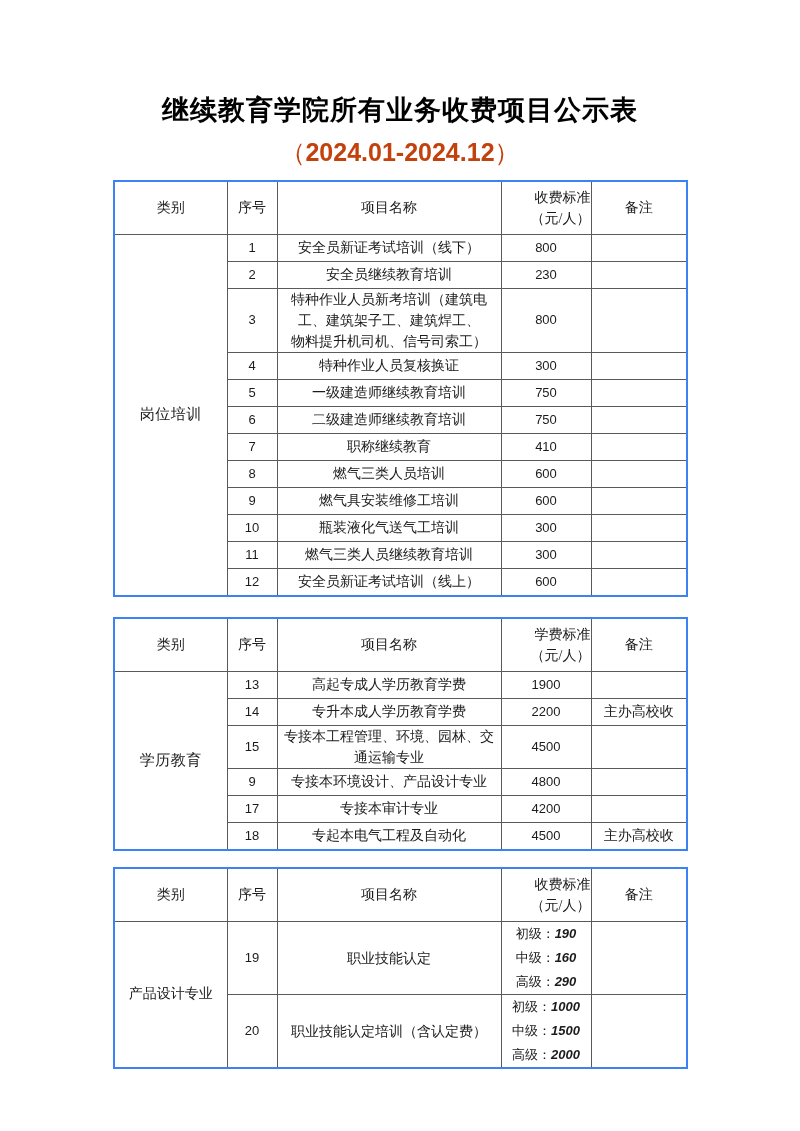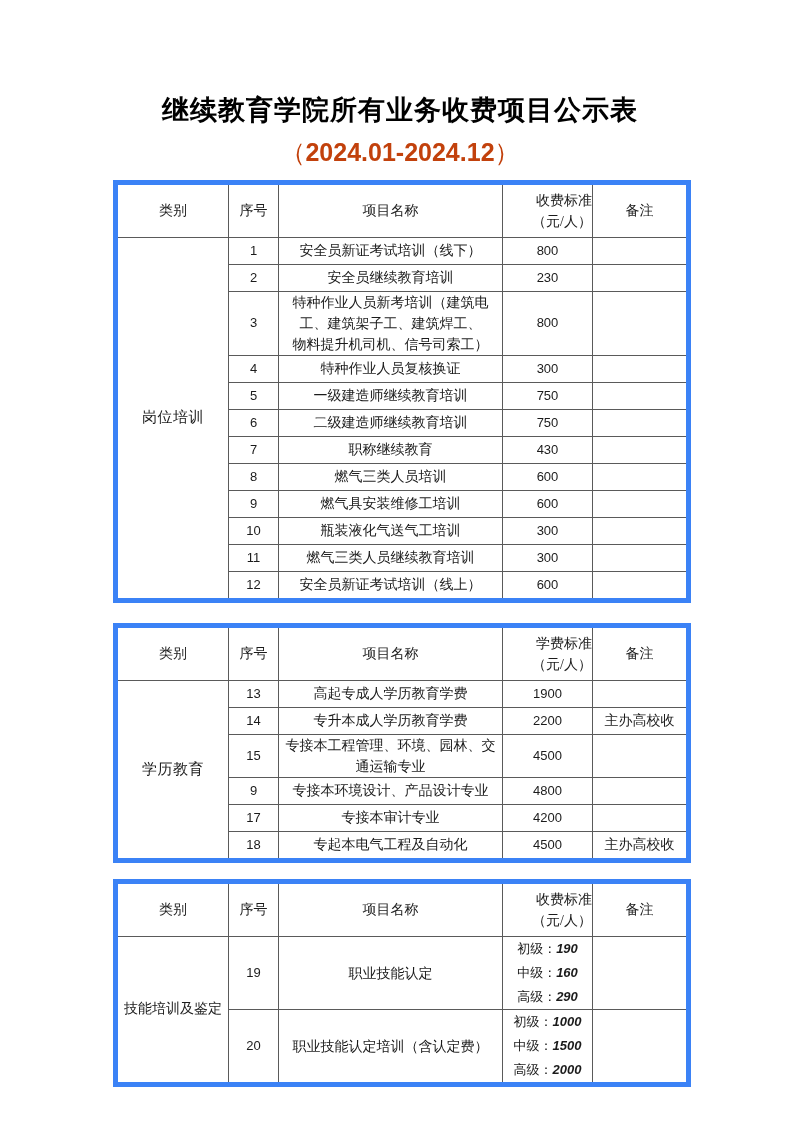--- a/index.html
+++ b/index.html
@@ -53,21 +53,21 @@
 
   
   .tbl-wrap {
     margin: 0 auto;
     width: 574px;
   }
   table.fee {
     border-collapse: collapse;
     width: 574px;
     table-layout: fixed;
-    border: 5px solid #3b82f6;
+    border: 2px solid #3b82f6;
   }
   table.fee td, table.fee th {
     border: 1px solid #5a5a5a;
     padding: 0;
     text-align: center;
     vertical-align: middle;
     font-weight: normal;
     color: #1b1b1b;
   }
   
@@ -218,21 +218,21 @@
         </tr>
         <tr>
           <td class="num">6</td>
           <td class="item">二级建造师继续教育培训</td>
           <td class="fee-val">750</td>
           <td class="note"></td>
         </tr>
         <tr>
           <td class="num">7</td>
           <td class="item">职称继续教育</td>
-          <td class="fee-val">430</td>
+          <td class="fee-val">410</td>
           <td class="note"></td>
         </tr>
         <tr>
           <td class="num">8</td>
           <td class="item">燃气三类人员培训</td>
           <td class="fee-val">600</td>
           <td class="note"></td>
         </tr>
         <tr>
           <td class="num">9</td>
@@ -348,21 +348,21 @@
           <td>项目名称</td>
           <td class="two-line">
             <span class="l1">收费标准</span>
             <span class="l2">（元/人）</span>
           </td>
           <td>备注</td>
         </tr>
       </thead>
       <tbody>
         <tr>
-          <td class="cat small" rowspan="2">技能培训及鉴定</td>
+          <td class="cat small" rowspan="2">产品设计专业</td>
           <td class="num tall-19">19</td>
           <td class="item">职业技能认定</td>
           <td class="fee-multi">
             <span class="lvl"><span>初级：</span><b>190</b></span>
             <span class="lvl"><span>中级：</span><b>160</b></span>
             <span class="lvl"><span>高级：</span><b>290</b></span>
           </td>
           <td class="note"></td>
         </tr>
         <tr>

